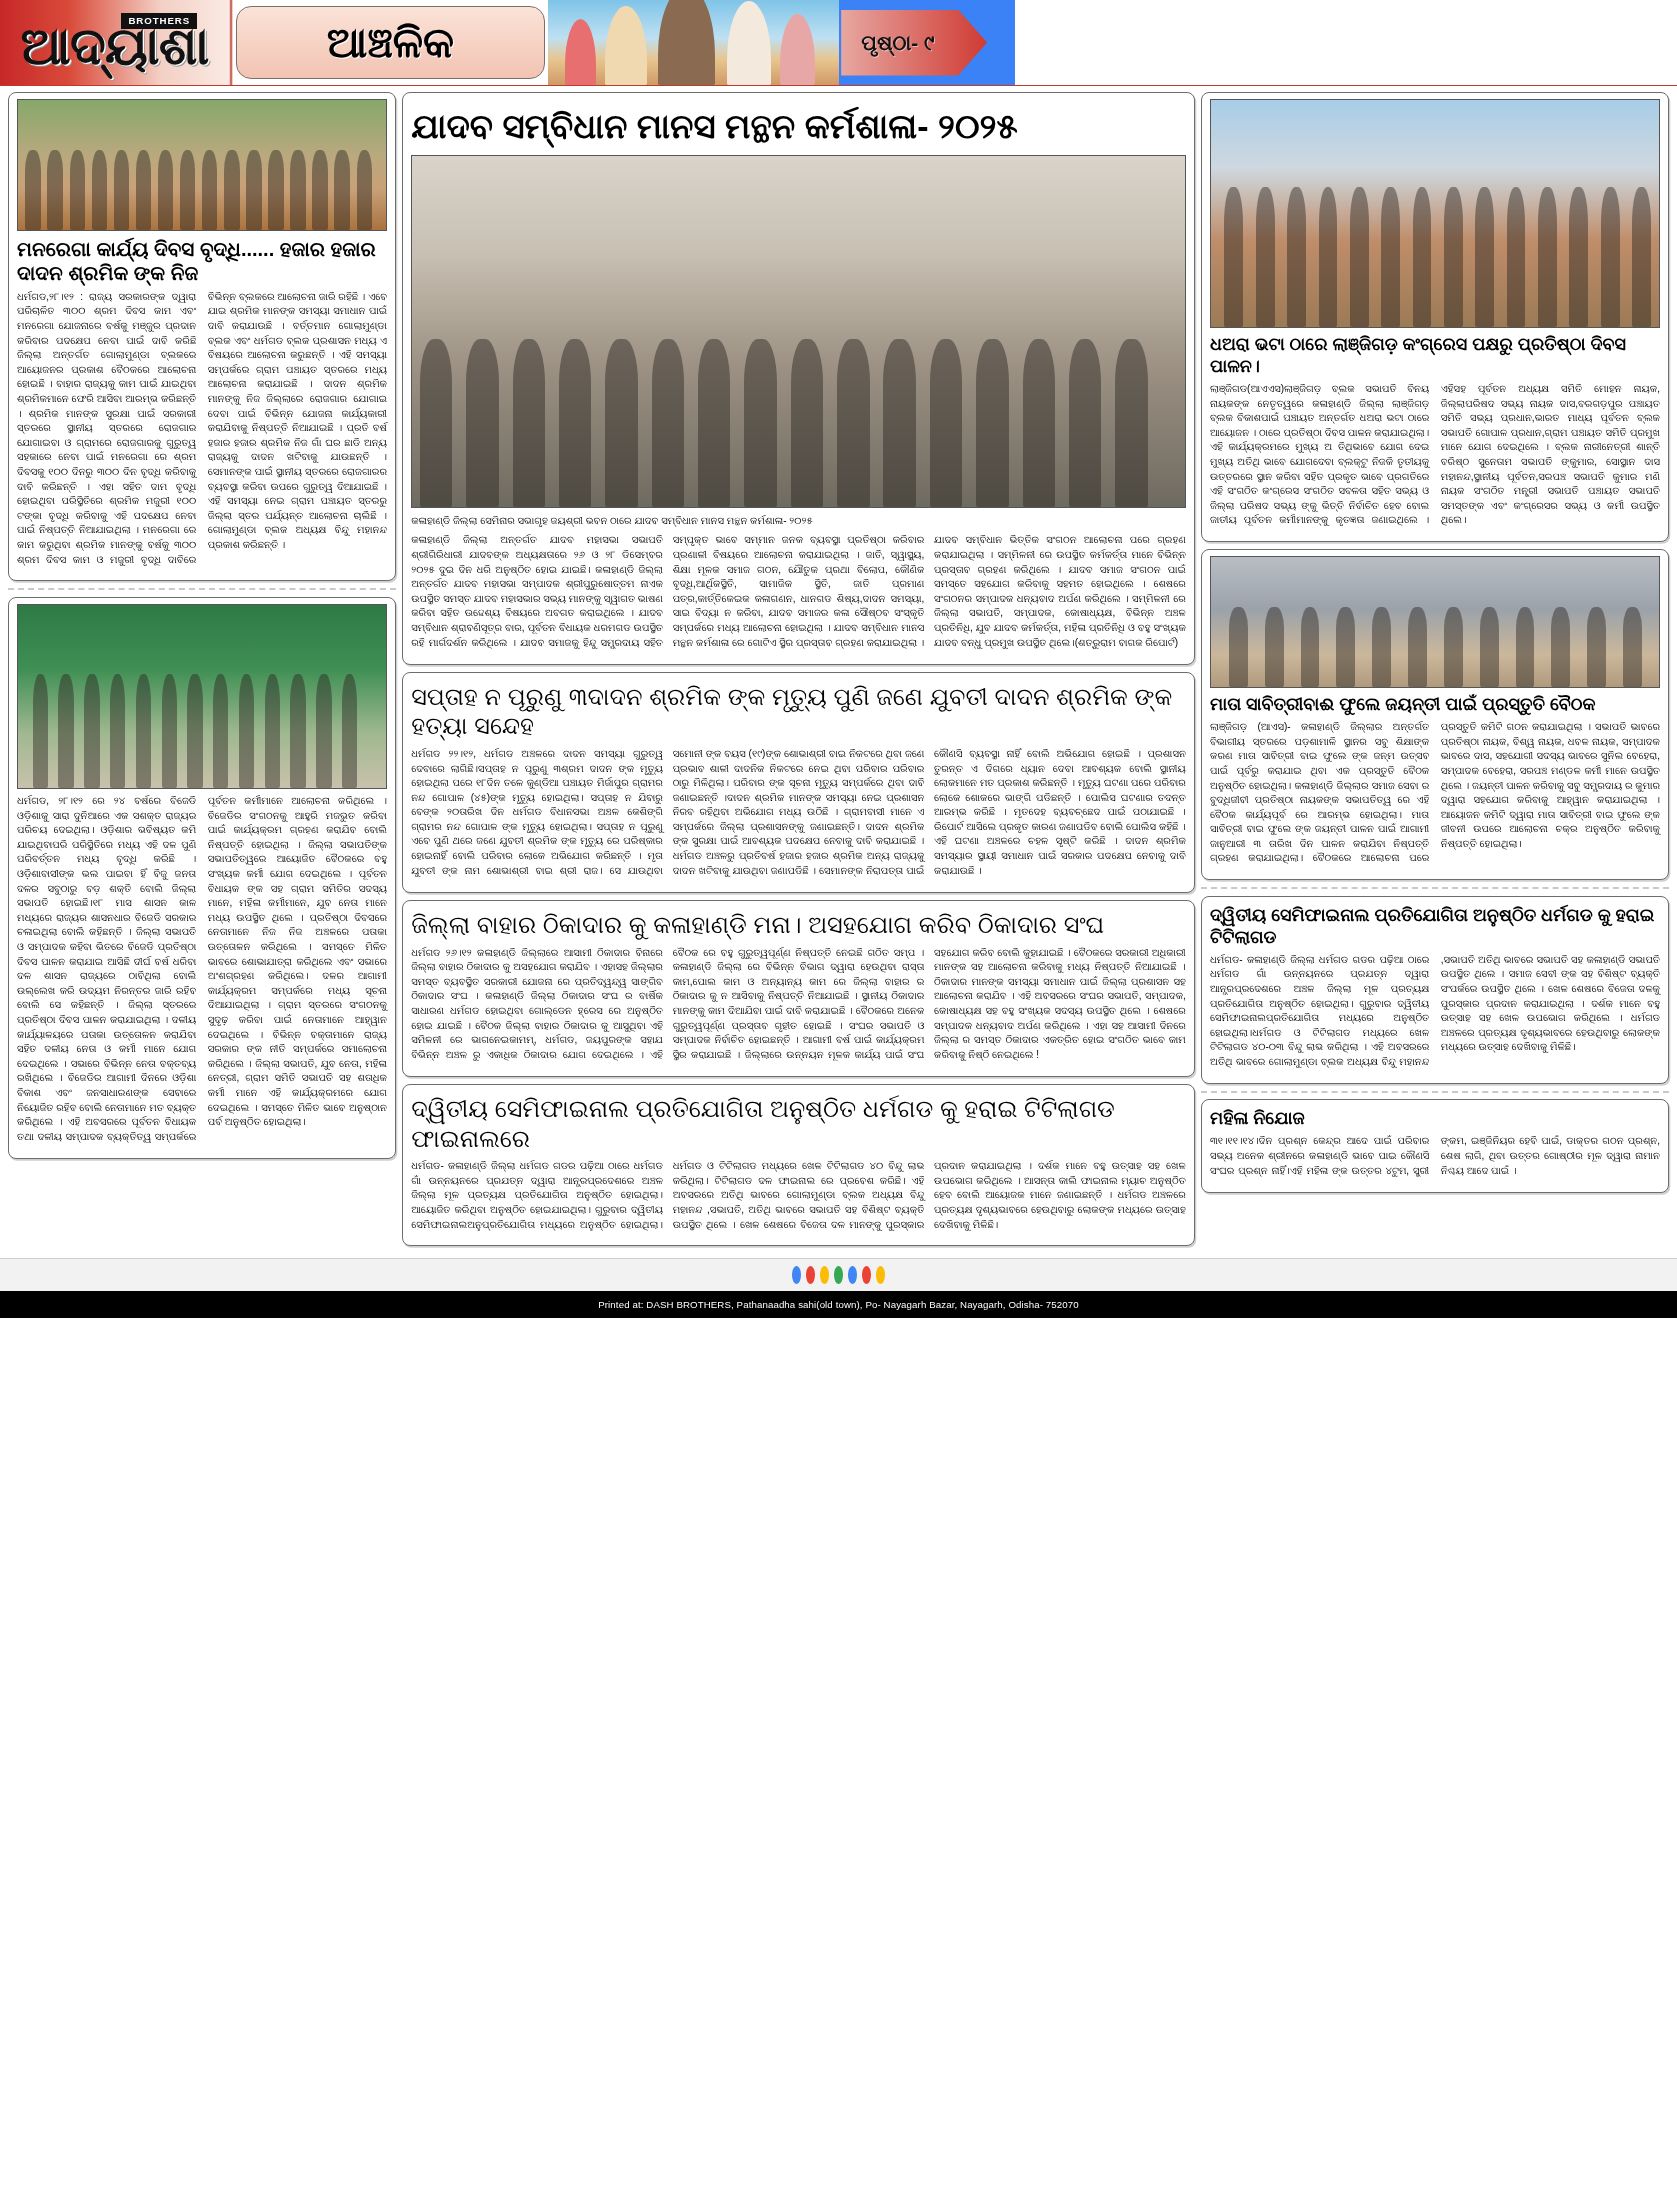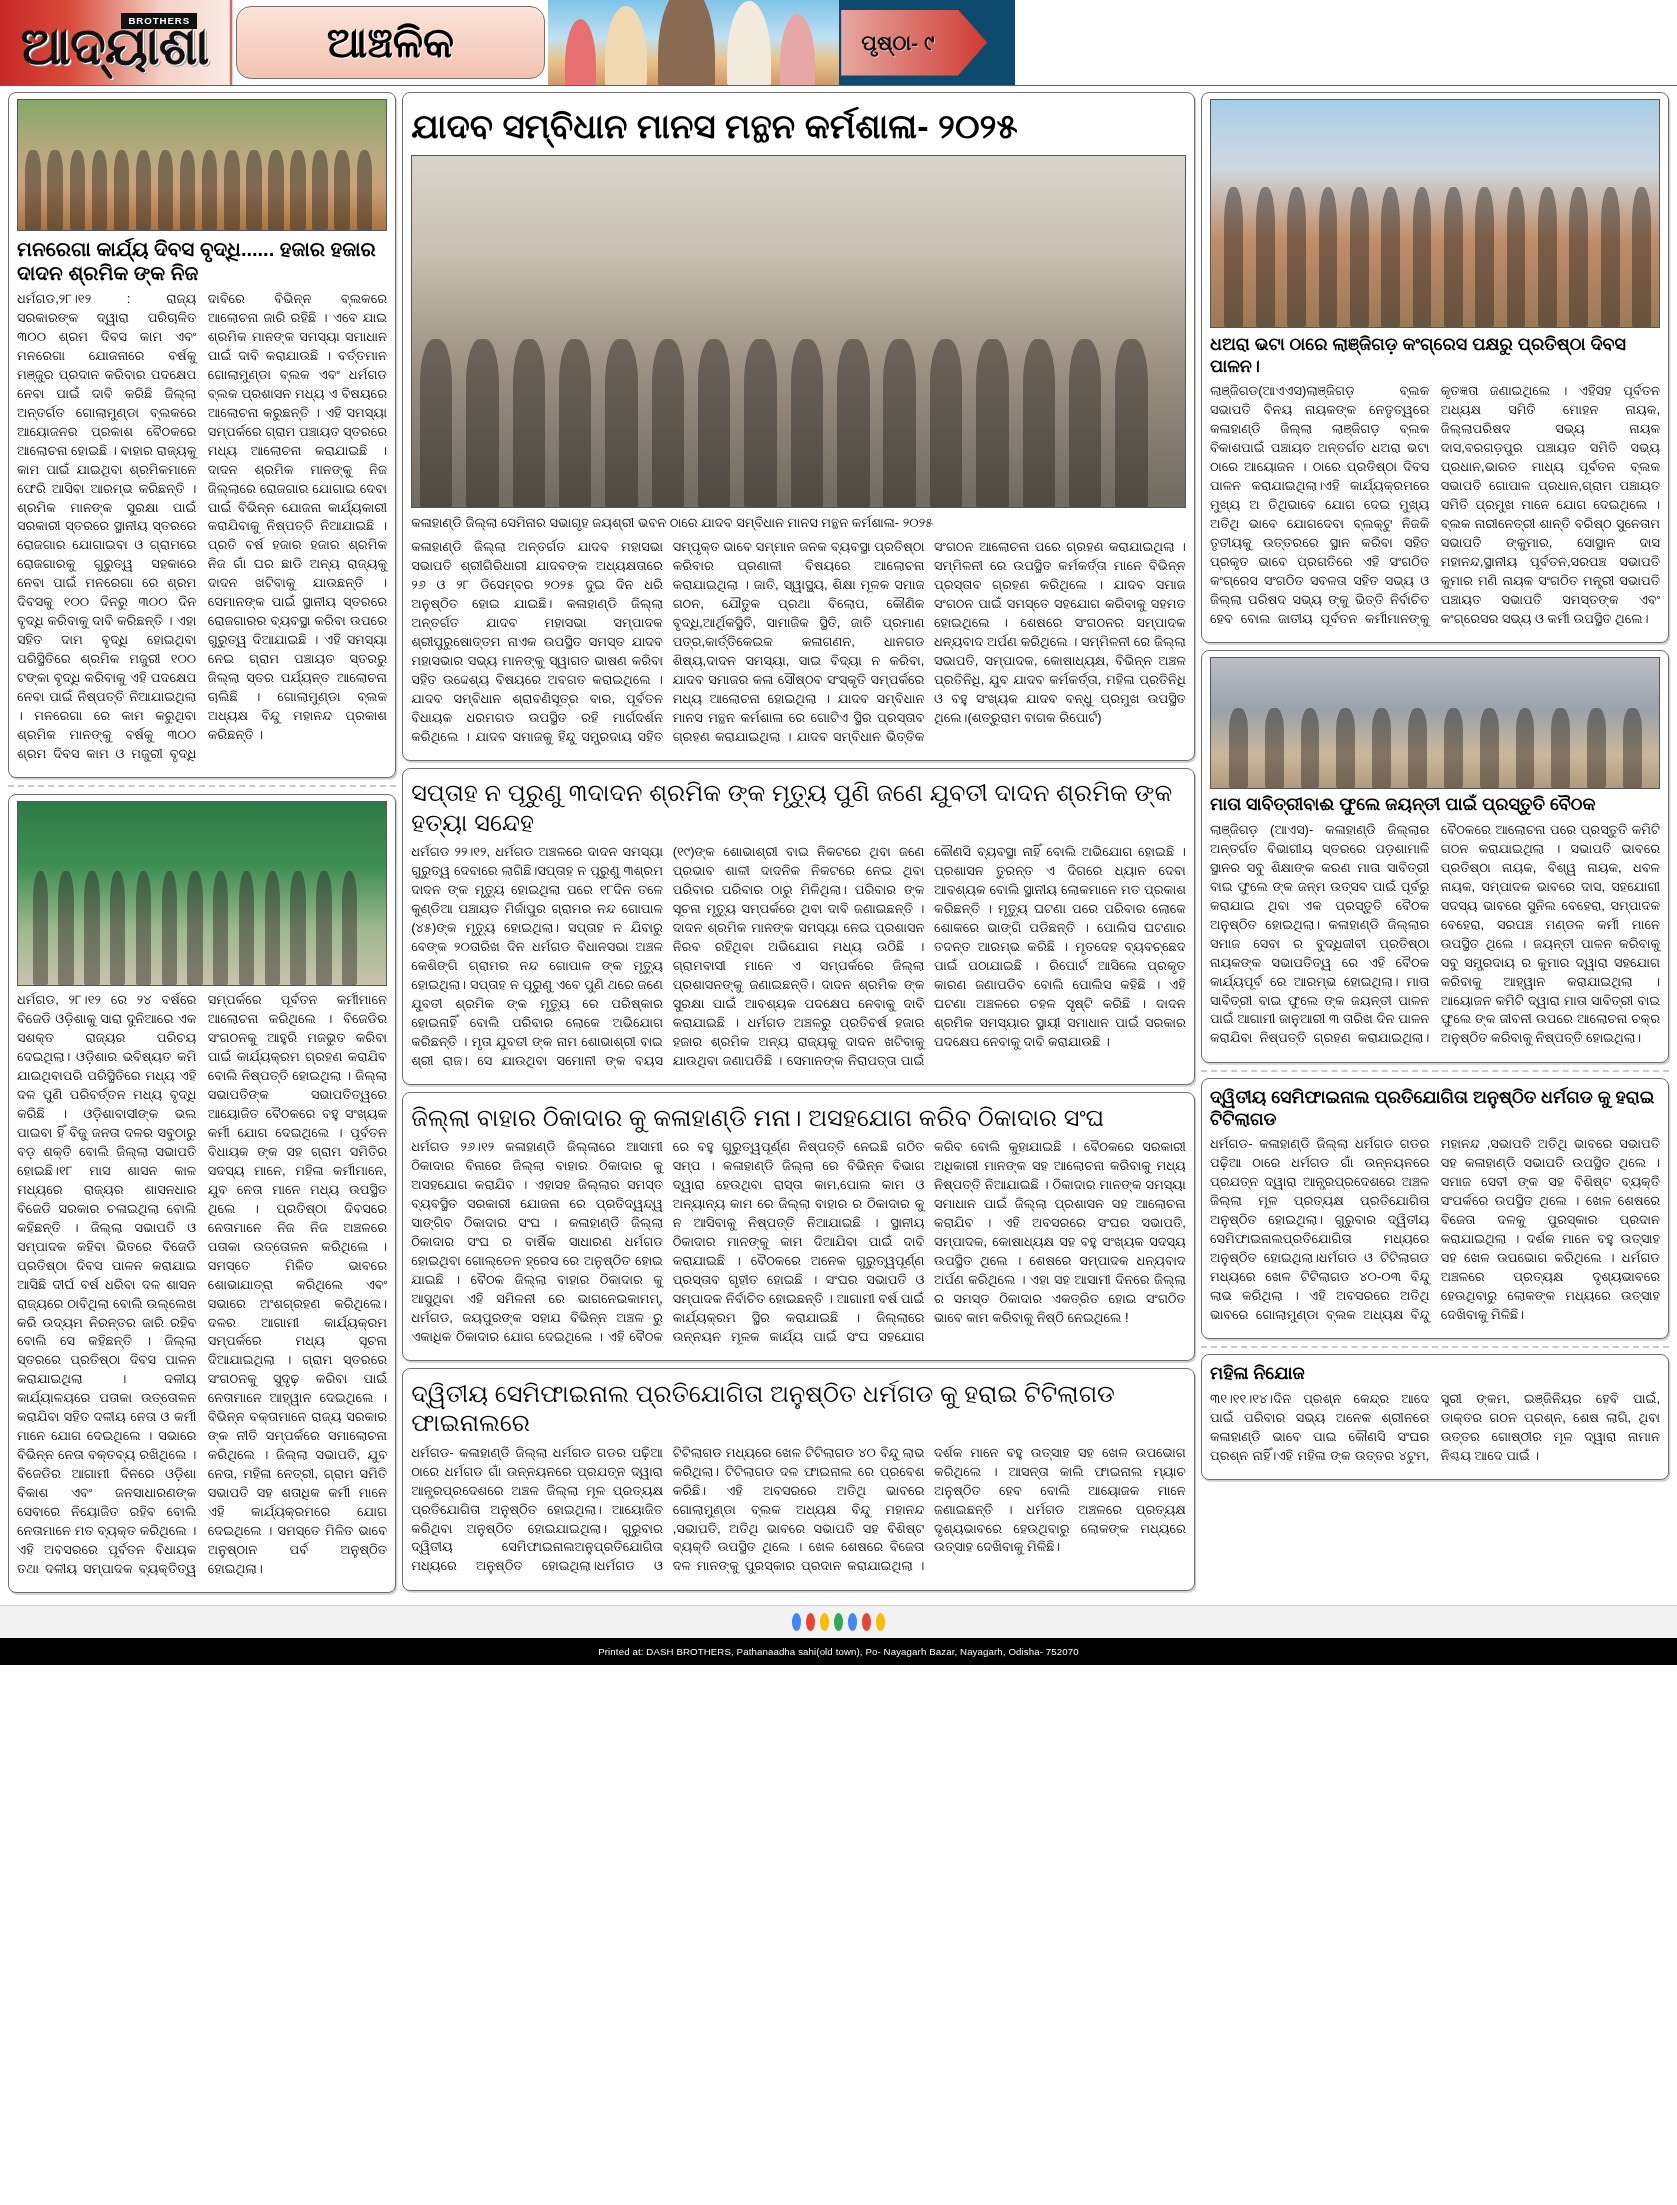--- a/index.html
+++ b/index.html
@@ -75,21 +75,21 @@
     border-radius: 50% 50% 1.8px 1.8px / 70% 70% 1.8px 1.8px;
   }
   .mh-art .t1 { left: 17.6px; width: 31px; height: 66px; background:#e86f6f; }
   .mh-art .t2 { left: 57px; width: 42px; height: 79px; background:#f0d9b0; }
   .mh-art .t3 { left: 110px; width: 57px; height: 99px; background:#8a6b52; }
   .mh-art .t4 { left: 179px; width: 44px; height: 84px; background:#f3e9dc; }
   .mh-art .t5 { left: 232px; width: 35px; height: 71px; background:#e8a7a7; }
   .mh-pageno {
     flex: 0 0 176px;
     position: relative;
-    background:#0c4a6e;
+    background:#3b82f6;
     display:flex; align-items:center;
   }
   .pageno-chev {
     position: relative;
     width: 146px; height: 66px;
     background: linear-gradient(90deg,#e7a7a1,#cf3b33);
     margin-left: 2.6px;
     display:flex; align-items:center; padding-left: 20px;
     font-size: 21px; font-weight:700; color:#111;
     text-shadow: 0.9px 0.9px 0 rgba(255,255,255,.5);
@@ -117,21 +117,21 @@
     margin-bottom: 7px;
     box-shadow: 1.3px 1.8px 0 #cfcfcf;
   }
 
   .hl-1 { font-size: 20px; font-weight: 700; line-height: 1.22; margin: 2.6px 0 4.4px 0; }
   .hl-2 { font-size: 17.6px; font-weight: 700; line-height: 1.25; margin: 1.8px 0 4.4px 0; }
   .hl-big { font-size: 34px; font-weight: 700; line-height: 1.18; margin: 7px 0 8.8px 0; }
   .hl-mid { font-size: 24px; font-weight: 400; line-height: 1.22; margin: 3.5px 0 6.2px 0; }
 
   .body-text {
-    font-size: 13px;
+    font-size: 10px;
     line-height: 1.46;
     text-align: justify;
     margin: 0 0 5.3px 0;
     word-break: break-word;
   }
   .body-text.two-col { column-count: 2; column-gap: 11.5px; column-rule: 0; }
   .body-text.three-col { column-count: 3; column-gap: 9.7px; }
 
   .dashed-sep {
     border-top: 2.2px dashed #c9c9c9;

